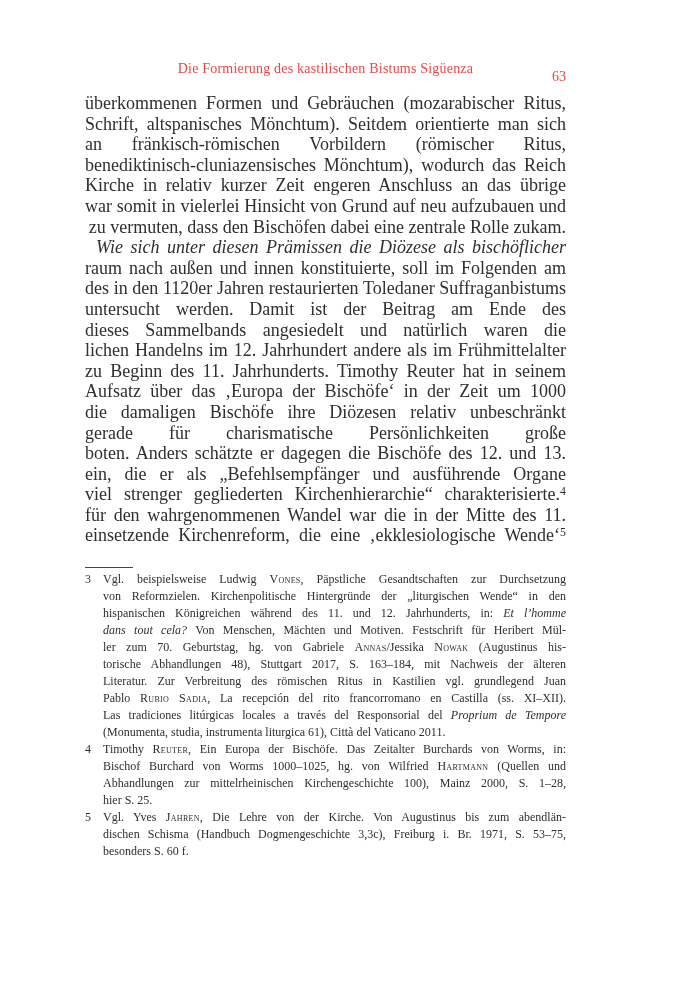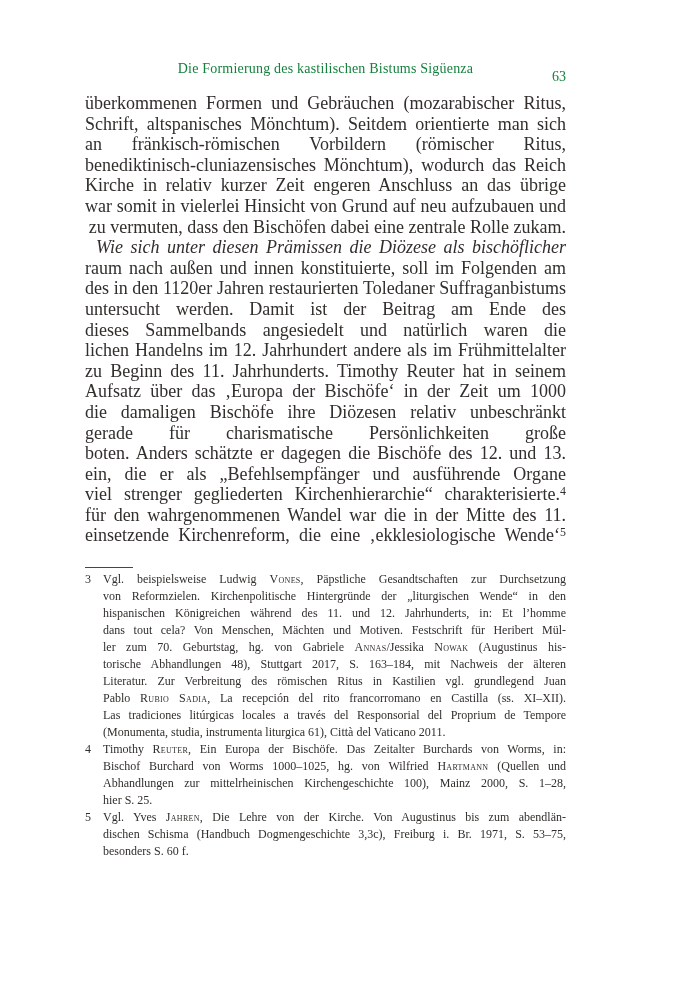--- a/index.html
+++ b/index.html
@@ -9,21 +9,21 @@
     font-family: "Liberation Serif", "DejaVu Serif", serif;
     color: #312e2b;
     position: relative;
     overflow: hidden;
   }
   .page { position: absolute; inset: 0; }
 
   
   .header {
     position: absolute; left: 85px; top: 60px; width: 481px; height: 18px;
-    font-size: 14px; line-height: 18px; color: #15803d;
+    font-size: 14px; line-height: 18px; color: #ef4444;
   }
   .header-title { text-align: center; letter-spacing: 0.2px; }
   .header-page-number { position: absolute; right: 0; top: 0; margin-top: 8px; }
 
   
   .body-text {
     position: absolute; left: 85px; top: 93px; width: 481px;
     font-size: 18px;
   }
   .bline { height: 20.6px; line-height: 20.6px; overflow: hidden; white-space: normal; text-align: right; }
@@ -40,21 +40,21 @@
   .footnotes {
     position: absolute; left: 85px; top: 571px; width: 481px;
     font-size: 12px;
   }
   .fline { height: 17px; line-height: 17px; overflow: hidden; }
   .cont { padding-left: 18px; }
   .fn-num { display: inline-block; width: 18px; }
 
   
   .st-sc { font-variant: small-caps; letter-spacing: 0.3px; }
-  .st-i  { }
+  .st-i  { font-style: italic; }
   .st-sup { font-size: 0.66em; position: relative; top: -0.45em; line-height: 0; }
 </style>
 </head>
 <body>
 
 <div class="page">
 
   <div class="header">
     <div class="header-title">Die Formierung des kastilischen Bistums Sigüenza</div>
     <div class="header-page-number">63</div>

